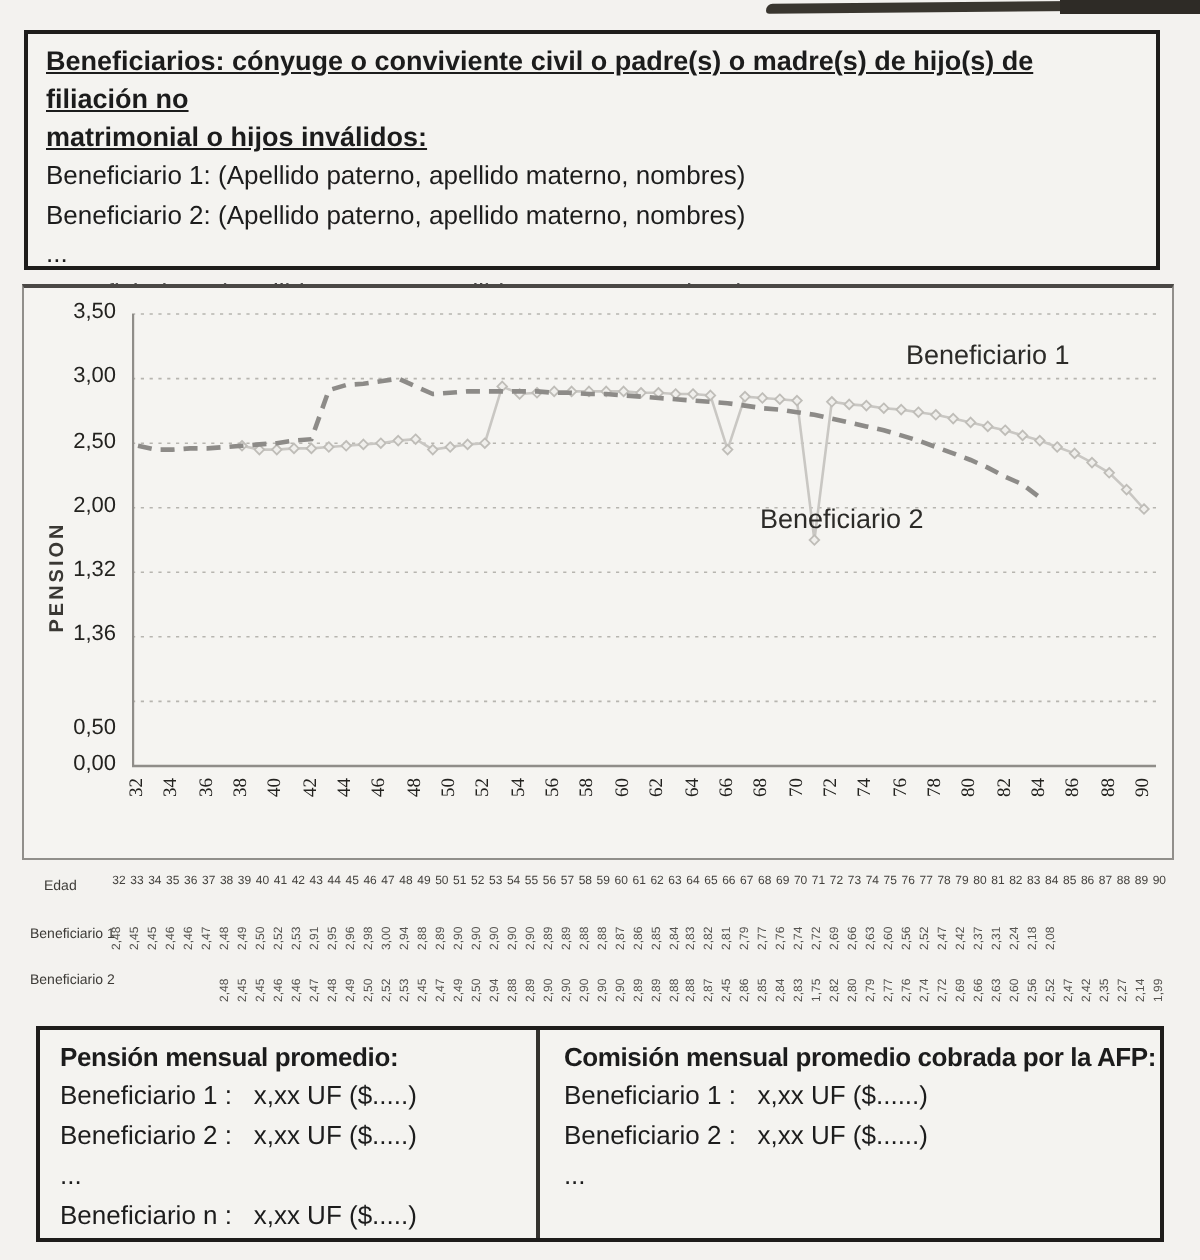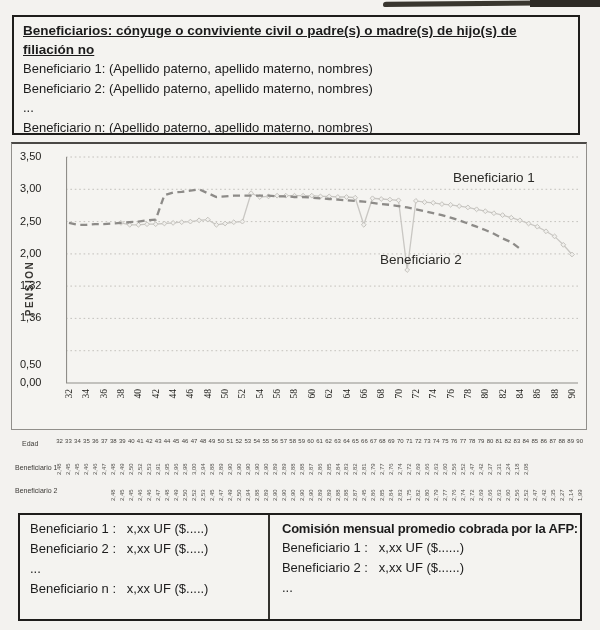--- a/index.html
+++ b/index.html
@@ -4,21 +4,21 @@
 <style>
   html,body{margin:0;padding:0;background:#dcdad6;}
   .page{position:relative;width:600px;height:630px;background:#f3f2ef;font-family:"Liberation Sans",sans-serif;color:#1c1c1c;overflow:hidden;}
   .artifact-top{position:absolute;top:0;left:383px;width:217px;height:5px;background:#39362f;border-radius:4px 0 0 2px;transform:rotate(-.5deg);transform-origin:right center;}
   .artifact-top2{position:absolute;top:0;right:0;width:70px;height:7px;background:#2e2b26;}
   .tbox{position:absolute;left:12px;top:15px;width:568px;height:120px;border:2px solid #1e1d1b;box-sizing:border-box;padding:4px 24px 0 9px;background:#f4f3f0;}
   .tbox-title{font-size:13.5px;font-weight:bold;text-decoration:underline;line-height:19px;}
   .tbox-line{font-size:13px;line-height:19.5px;}
   .chartbox{position:absolute;left:11px;top:142px;width:576px;height:288px;border:1px solid #918f8b;border-top:2px solid #4a4845;box-sizing:border-box;background:#f5f4f1;}
   #y-ticks{position:absolute;left:0;top:0;width:54px;height:250px;}
-  .ylab{position:absolute;left:8px;width:38px;font-size:11px;color:#23221f;}
+  .ylab{position:absolute;left:8px;width:38px;text-align:right;font-size:11px;color:#23221f;}
   .ylabel-rot{position:absolute;left:-26px;top:137px;width:90px;height:15px;transform:rotate(-90deg);font-size:10px;font-weight:bold;letter-spacing:1.5px;color:#3a3834;text-align:center;}
   #plot-svg{position:absolute;left:54px;top:10px;}
   #x-ticks{position:absolute;left:54px;top:245px;width:512px;height:22px;}
   .vtick{position:absolute;top:0;writing-mode:vertical-rl;transform:rotate(180deg);font-family:"Liberation Serif",serif;font-size:9.5px;color:#23221f;}
   .xlabel{position:absolute;left:54px;top:267px;width:512px;text-align:center;font-family:"Liberation Serif",serif;font-size:12px;letter-spacing:1px;color:#14130f;}
   .ann{position:absolute;font-size:13.5px;color:#2c2b28;}
   #ann1{left:441px;top:26px;}
   #ann2{left:368px;top:108px;}
   .rowlab{position:absolute;font-size:7px;color:#3c3a36;}
   #rl-edad{left:22px;top:440px;}
@@ -38,20 +38,21 @@
 </style>
 </head>
 <body>
 
 <div class="page">
   <div class="artifact-top"></div>
   <div class="artifact-top2"></div>
 
   <div class="tbox">
     <div class="tbox-title">Beneficiarios: cónyuge o conviviente civil o padre(s) o madre(s) de hijo(s) de filiación no</div>
+    <div class="tbox-title">matrimonial o hijos inválidos:</div>
     <div>
 
     <div class="tbox-line">Beneficiario 1: (Apellido paterno, apellido materno, nombres)</div>
         <div class="tbox-line">Beneficiario 2: (Apellido paterno, apellido materno, nombres)</div>
         <div class="tbox-line">...</div>
         <div class="tbox-line">Beneficiario n: (Apellido paterno, apellido materno, nombres)</div>
       </div>
   </div>
 
   <div class="chartbox">
@@ -464,20 +465,21 @@
       </div>
       <div class="tcol">
         <span class="age">90</span>
         <span class="tv b1"></span>
         <span class="tv b2">1,99</span>
       </div>
     </div>
 
   <div class="sumbox">
     <div class="sum-left">
+      <div class="sum-title">Pensión mensual promedio:</div>
       <div>
 
       <div class="sum-line">Beneficiario 1 :   x,xx UF ($.....)</div>
           <div class="sum-line">Beneficiario 2 :   x,xx UF ($.....)</div>
           <div class="sum-line">...</div>
           <div class="sum-line">Beneficiario n :   x,xx UF ($.....)</div>
         </div>
     </div>
     <div class="sum-right">
       <div class="sum-title">Comisión mensual promedio cobrada por la AFP:</div>

